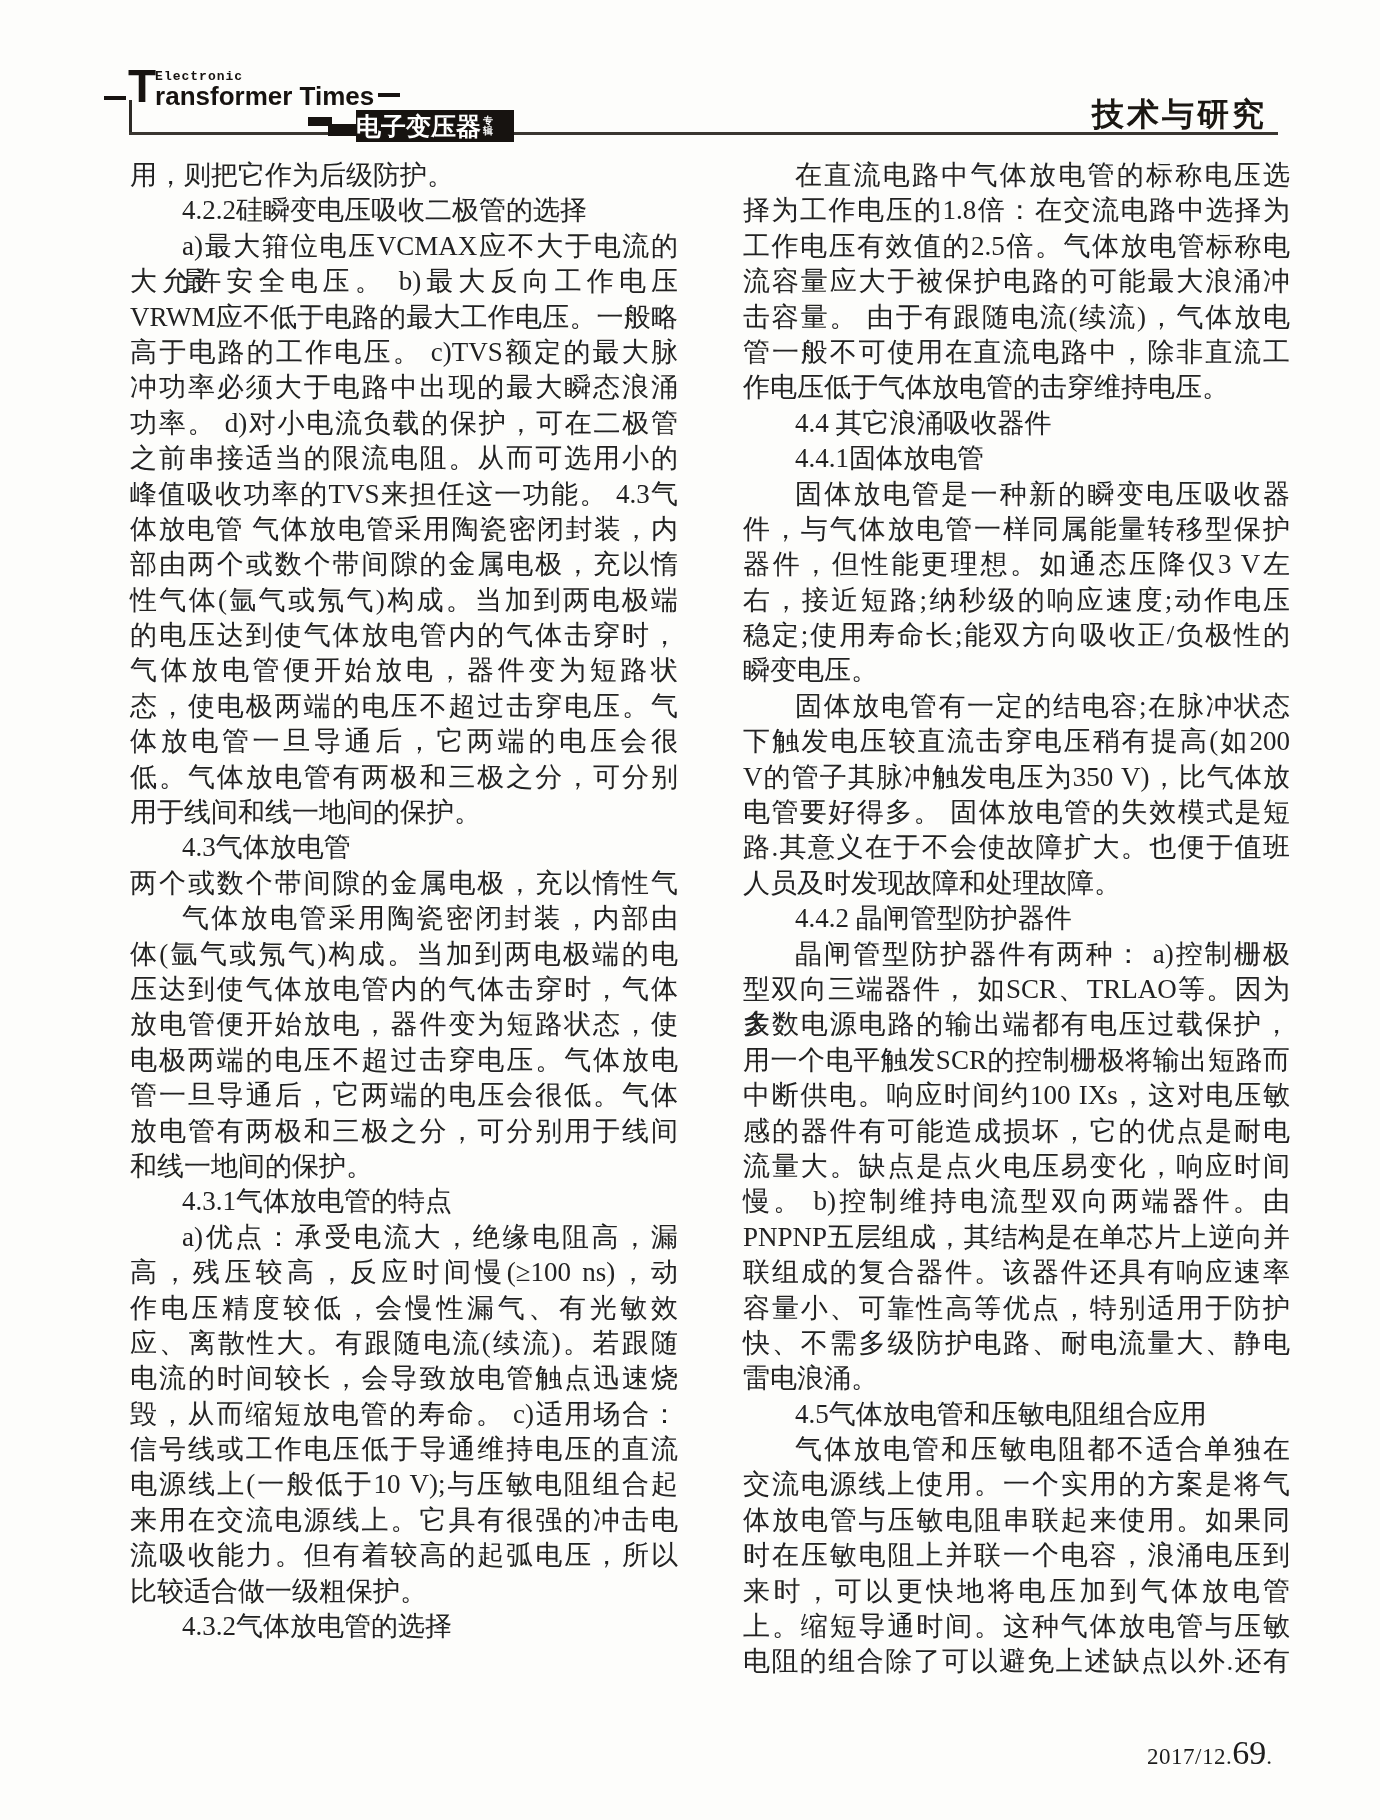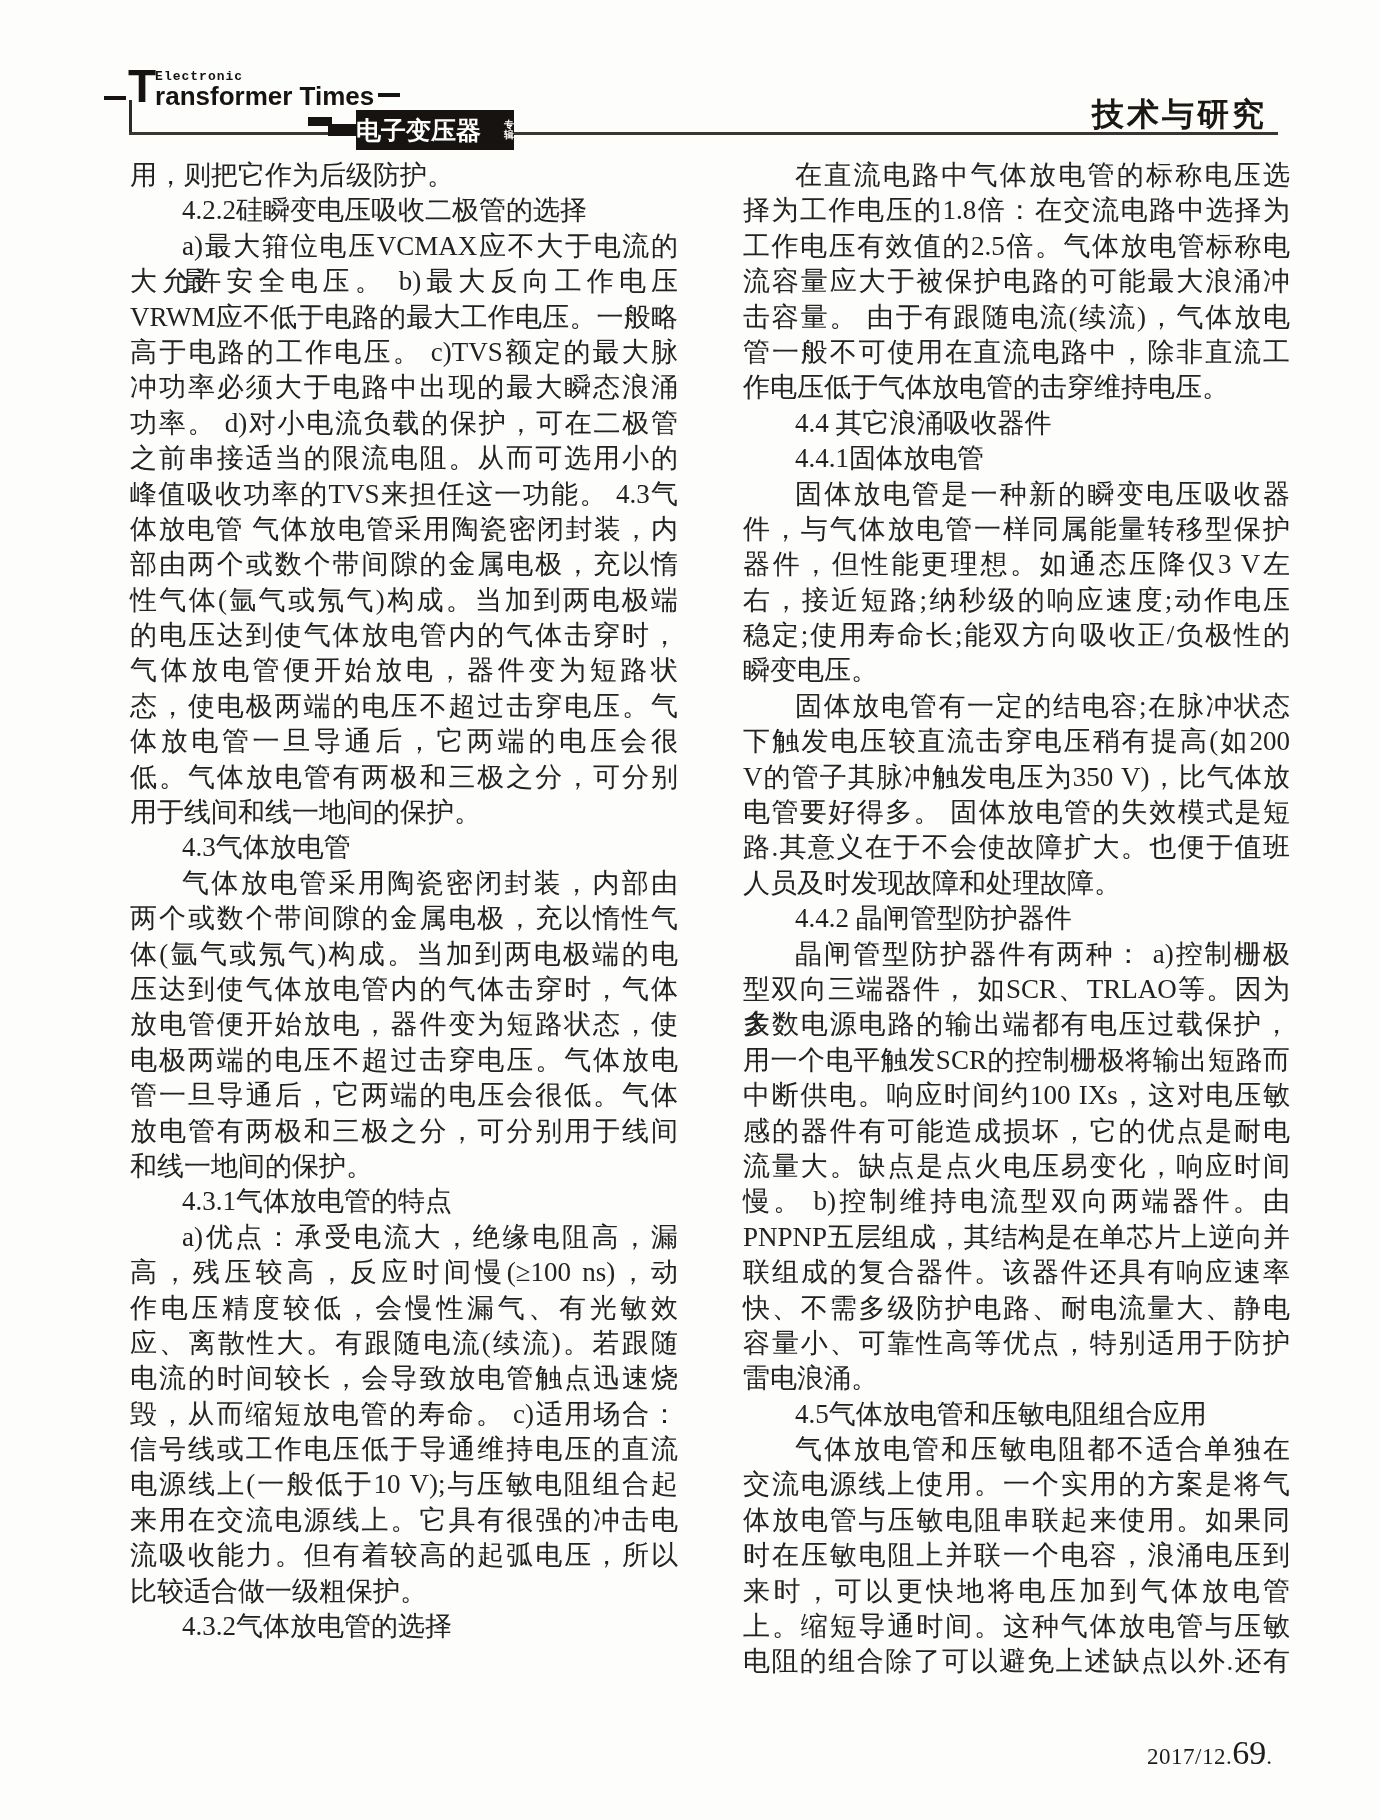--- a/index.html
+++ b/index.html
@@ -26,22 +26,22 @@
     letter-spacing:-2px;margin-right:1px;
   }
   .logo-stack{display:flex;flex-direction:column;}
   .logo-small{font-size:13px;font-weight:700;letter-spacing:1px;line-height:1;font-family:Liberation Mono, monospace;}
   .logo-rest{font-size:26px;font-weight:900;line-height:1;margin-top:0px;letter-spacing:0px;}
   .vert-line{position:absolute;left:129px;top:100px;width:3px;height:34px;background:#2d2a26;}
   .main-rule{position:absolute;left:129px;top:132px;width:1149px;height:3px;background:#3a3631;}
   .step1{position:absolute;left:308px;top:117px;width:24px;height:9px;background:#171310;}
   .step2{position:absolute;left:328px;top:124px;width:32px;height:12px;background:#171310;}
   .banner{
-    position:absolute;left:356px;top:110px;width:158px;height:40px;
-    background:#171310;display:flex;align-items:center;justify-content:space-between;
+    position:absolute;left:356px;top:110px;width:158px;height:32px;
+    background:#171310;display:flex;align-items:center;justify-content:flex-start;
     font-family:"Liberation Sans","DejaVu Sans",sans-serif;
   }
   .banner-title{color:#ffffff;font-size:25px;font-weight:900;letter-spacing:0px;line-height:1;}
   .banner-sub{display:flex;flex-direction:column;margin-left:2px;}
   .banner-sub span{color:#ffffff;font-size:10px;font-weight:700;line-height:1.05;}
   .section-title{
     position:absolute;left:1092px;top:93px;
     font-family:"Liberation Sans","DejaVu Sans",sans-serif;
     font-size:32px;font-weight:900;letter-spacing:3px;color:#1b1713;
   }
@@ -119,22 +119,22 @@
       <div class="line jl">体放电管 气体放电管采用陶瓷密闭封装，内</div>
       <div class="line jl">部由两个或数个带间隙的金属电极，充以惰</div>
       <div class="line jl">性气体(氩气或氖气)构成。当加到两电极端</div>
       <div class="line jl">的电压达到使气体放电管内的气体击穿时，</div>
       <div class="line jl">气体放电管便开始放电，器件变为短路状</div>
       <div class="line jl">态，使电极两端的电压不超过击穿电压。气</div>
       <div class="line jl">体放电管一旦导通后，它两端的电压会很</div>
       <div class="line jl">低。气体放电管有两极和三极之分，可分别</div>
       <div class="line">用于线间和线一地间的保护。</div>
       <div class="line indent">4.3气体放电管</div>
+      <div class="line jl">两个或数个带间隙的金属电极，充以惰性气</div>
       <div class="line indent jl">气体放电管采用陶瓷密闭封装，内部由</div>
-      <div class="line jl">两个或数个带间隙的金属电极，充以惰性气</div>
       <div class="line jl">体(氩气或氖气)构成。当加到两电极端的电</div>
       <div class="line jl">压达到使气体放电管内的气体击穿时，气体</div>
       <div class="line jl">放电管便开始放电，器件变为短路状态，使</div>
       <div class="line jl">电极两端的电压不超过击穿电压。气体放电</div>
       <div class="line jl">管一旦导通后，它两端的电压会很低。气体</div>
       <div class="line jl">放电管有两极和三极之分，可分别用于线间</div>
       <div class="line">和线一地间的保护。</div>
       <div class="line indent">4.3.1气体放电管的特点</div>
       <div class="line indent jl">a)优点：承受电流大，绝缘电阻高，漏</div>
       <div class="line jl">高，残压较高，反应时间慢(≥100 ns)，动</div>
@@ -175,22 +175,22 @@
       <div class="line indent jl">晶闸管型防护器件有两种： a)控制栅极</div>
       <div class="line jl">型双向三端器件， 如SCR、TRLAO等。因为大</div>
       <div class="line jl">多数电源电路的输出端都有电压过载保护，</div>
       <div class="line jl">用一个电平触发SCR的控制栅极将输出短路而</div>
       <div class="line jl">中断供电。响应时间约100 IXs，这对电压敏</div>
       <div class="line jl">感的器件有可能造成损坏，它的优点是耐电</div>
       <div class="line jl">流量大。缺点是点火电压易变化，响应时间</div>
       <div class="line jl">慢。 b)控制维持电流型双向两端器件。由</div>
       <div class="line jl">PNPNP五层组成，其结构是在单芯片上逆向并</div>
       <div class="line jl">联组成的复合器件。该器件还具有响应速率</div>
+      <div class="line jl">容量小、可靠性高等优点，特别适用于防护</div>
       <div class="line jl">快、不需多级防护电路、耐电流量大、静电</div>
-      <div class="line jl">容量小、可靠性高等优点，特别适用于防护</div>
       <div class="line">雷电浪涌。</div>
       <div class="line indent">4.5气体放电管和压敏电阻组合应用</div>
       <div class="line indent jl">气体放电管和压敏电阻都不适合单独在</div>
       <div class="line jl">交流电源线上使用。一个实用的方案是将气</div>
       <div class="line jl">体放电管与压敏电阻串联起来使用。如果同</div>
       <div class="line jl">时在压敏电阻上并联一个电容，浪涌电压到</div>
       <div class="line jl">来时，可以更快地将电压加到气体放电管</div>
       <div class="line jl">上。缩短导通时间。这种气体放电管与压敏</div>
       <div class="line jl">电阻的组合除了可以避免上述缺点以外.还有</div>
     </div>

